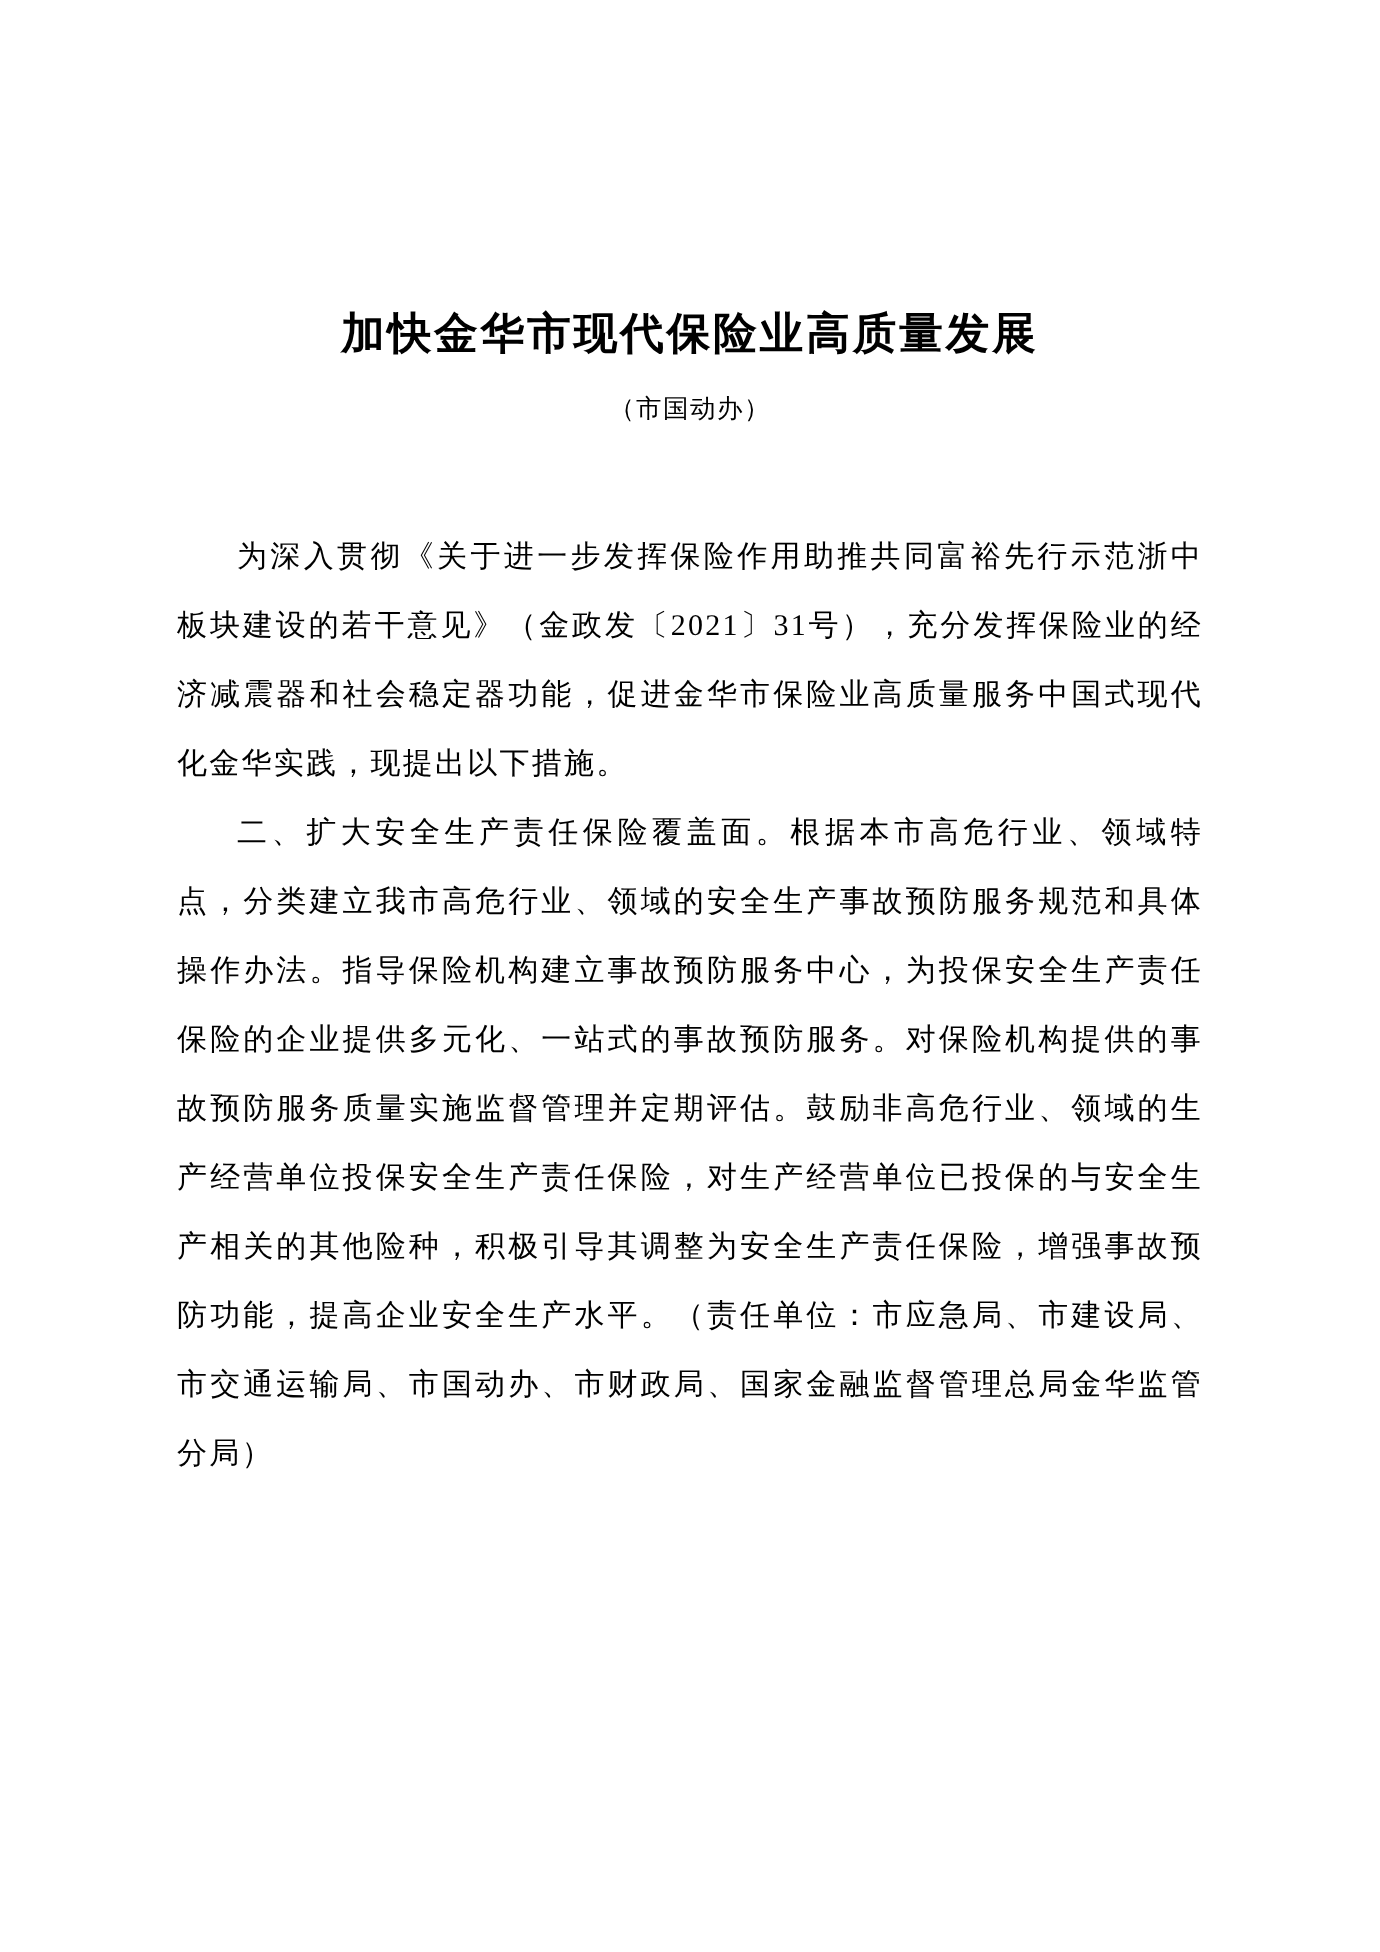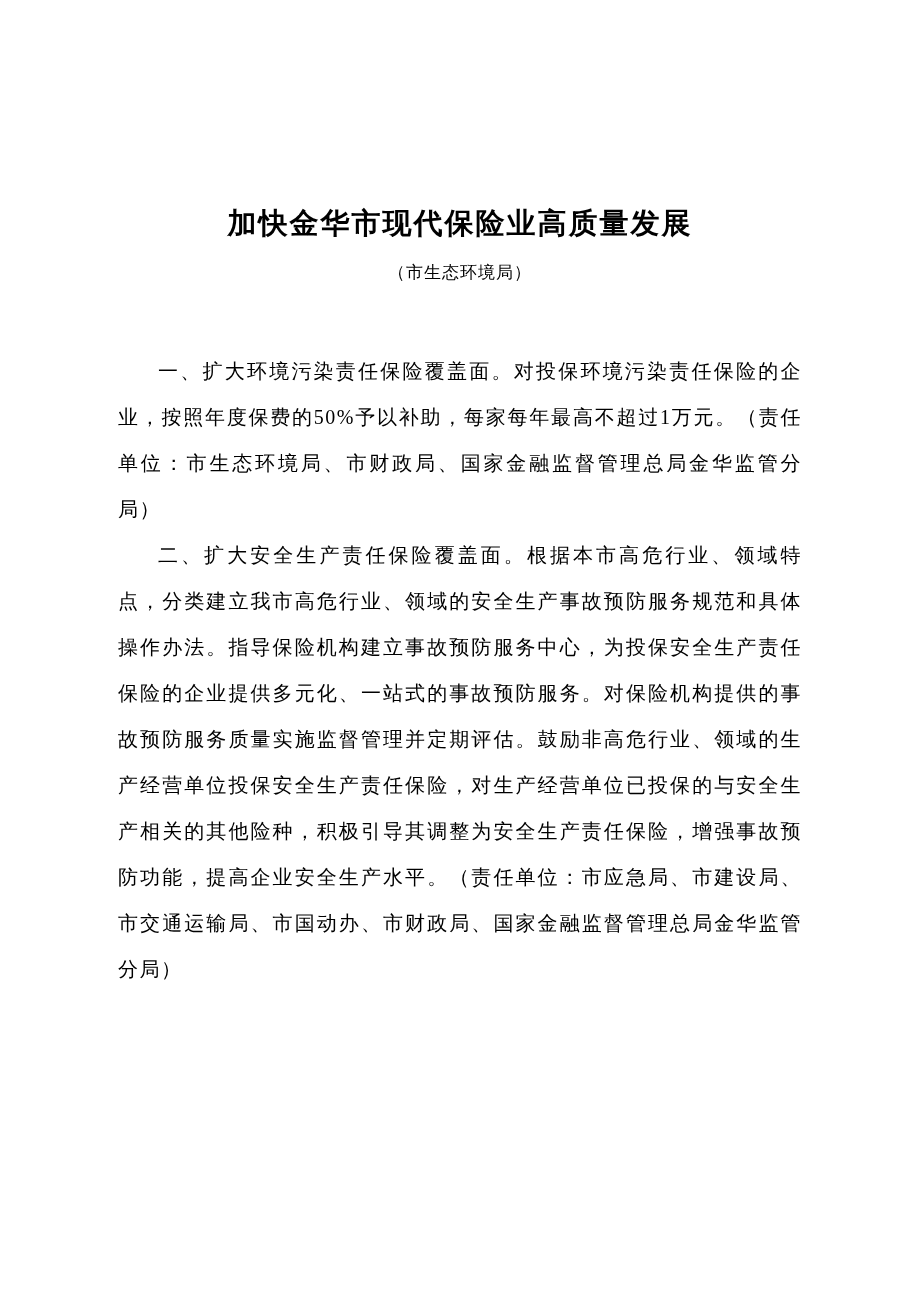--- a/index.html
+++ b/index.html
@@ -46,19 +46,19 @@
     }
   </style>
 </head>
 <body>
 
 <div class="page">
   <div class="title-block">
     <div class="title-line">加快金华市现代保险业高质量发展</div>
   </div>
 
-  <div class="subtitle">（市生态环境局）</div>
+  <div class="subtitle">（市国动办）</div>
 
   <div class="body-text">
-    <p>一、扩大环境污染责任保险覆盖面。对投保环境污染责任保险的企业，按照年度保费的50%予以补助，每家每年最高不超过1万元。（责任单位：市生态环境局、市财政局、国家金融监督管理总局金华监管分局）</p>
+    <p>为深入贯彻《关于进一步发挥保险作用助推共同富裕先行示范浙中板块建设的若干意见》（金政发〔2021〕31号），充分发挥保险业的经济减震器和社会稳定器功能，促进金华市保险业高质量服务中国式现代化金华实践，现提出以下措施。</p>
     <p>二、扩大安全生产责任保险覆盖面。根据本市高危行业、领域特点，分类建立我市高危行业、领域的安全生产事故预防服务规范和具体操作办法。指导保险机构建立事故预防服务中心，为投保安全生产责任保险的企业提供多元化、一站式的事故预防服务。对保险机构提供的事故预防服务质量实施监督管理并定期评估。鼓励非高危行业、领域的生产经营单位投保安全生产责任保险，对生产经营单位已投保的与安全生产相关的其他险种，积极引导其调整为安全生产责任保险，增强事故预防功能，提高企业安全生产水平。（责任单位：市应急局、市建设局、市交通运输局、市国动办、市财政局、国家金融监督管理总局金华监管分局）</p>
   </div>
 </div>
 
 </body></html>

